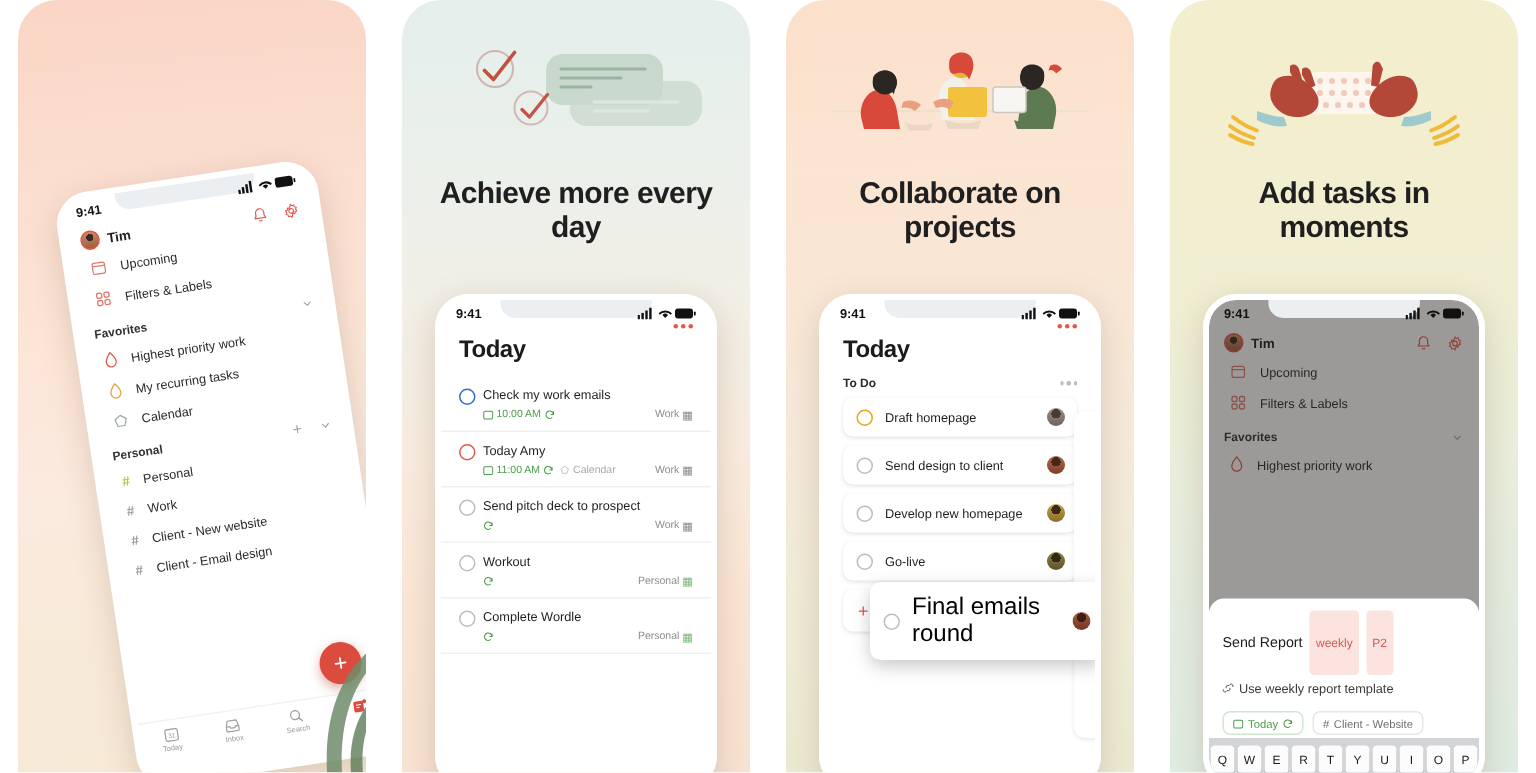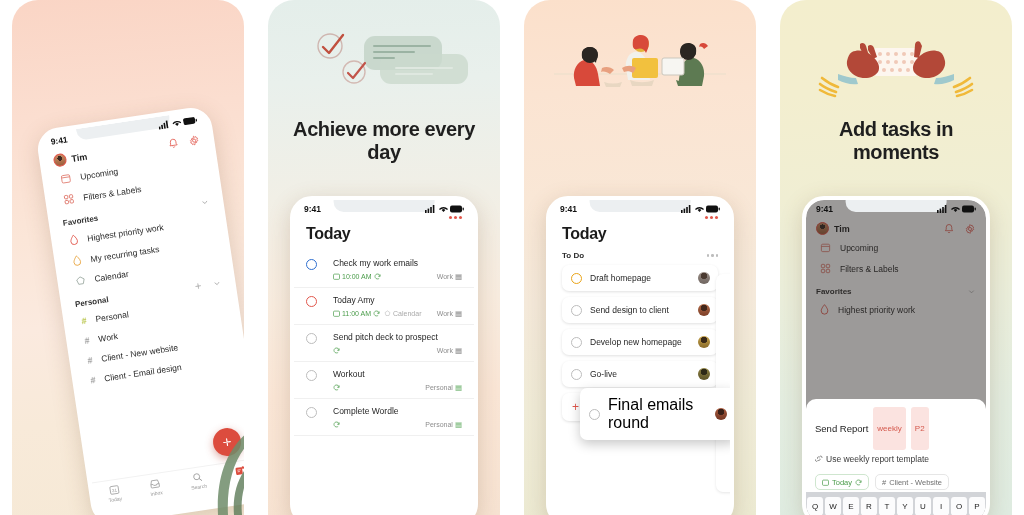--- a/index.html
+++ b/index.html
@@ -93,21 +93,21 @@
   .sb-acts { margin-left:auto; display:flex; gap:9px; }
   .sb-row { display:flex; align-items:center; gap:9px; padding: 5px 10px 5px 14px; }
   .sb-row .lbl { font-size:8.5px; color:#2a2a2a; }
   .sb-sect { font-size:8px; font-weight:bold; color:#333; padding: 8px 10px 3px 10px; display:flex; align-items:center; }
   .sb-sect .chev { margin-left:auto; }
   .sb-sect .plus { margin-left:auto; margin-right:10px; }
   .hash { font-size:9px; font-weight:bold; }
   .dots { display:flex; gap:2px; justify-content:flex-end; padding-right:12px; padding-top:16px; }
   .dots i { width:3px; height:3px; border-radius:50%; background:#e2574c; display:block; }
   .today-h { font-size:16px; font-weight:bold; color:#1b1b1b; padding: 6px 12px 8px 12px; letter-spacing:-0.3px; }
-  .task { display:flex; gap:16px; padding: 7px 12px 6px 12px; border-bottom:1px solid #f0f0f0; }
+  .task { display:flex; gap:5px; padding: 7px 12px 6px 12px; border-bottom:1px solid #f0f0f0; }
   .cb { width:11px; height:11px; border-radius:50%; border:1.6px solid #bdbdbd; flex:none; margin-top:1px; }
   .cb.blue { border-color:#2f6fd0; }
   .cb.red { border-color:#e2574c; }
   .cb.amber { border-color:#eaa417; }
   .t-body { flex:1; min-width:0; }
   .t-title { font-size:8.5px; color:#1f1f1f; line-height:1.3; }
   .t-meta { display:flex; align-items:center; gap:4px; margin-top:3px; }
   .t-date { font-size:7px; color:#4a9c4a; display:flex; align-items:center; gap:2px; }
   .t-cal { font-size:7px; color:#a9a9a9; display:flex; align-items:center; gap:2px; }
   .t-proj { margin-left:auto; font-size:7px; color:#8d8d8d; display:flex; align-items:center; gap:2px; }
@@ -515,20 +515,21 @@
         <g>
           <path d="M170 36c7 2 11 10 10 18l-2 10h-24l2-14c1-8 7-16 14-14z" fill="#5d7a52"></path>
           <circle cx="164" cy="30" r="8" fill="#2a2622"></circle>
           <path d="M172 26c-2-6-12-7-15-1-2 5 1 9 1 12 2-4 6-4 9-3 3 1 6 0 5-8z" fill="#2a2622"></path>
           <path d="M176 22c3-2 6-1 8 2l-4 3c-1-2-3-3-5-2z" fill="#d8493a"></path>
           <rect x="138" y="36" width="22" height="17" rx="2" fill="#f7f6f2" stroke="#cbc7bd" stroke-width="1"></rect>
           <path d="M152 58c8 3 16 3 24 0l-2 6h-20z" fill="#5d7a52"></path>
         </g>
       </svg>
 
+      <div class="headline">Collaborate on projects</div>
 
       <div class="phone phone3">
         <div class="screen">
           <div class="notch"></div>
           <div class="statusbar">
             <div class="st-time">9:41</div>
             <div class="st-icons">
               <svg width="11" height="8" viewBox="0 0 11 8">
                   <rect x="0" y="5" width="1.6" height="3" fill="#111"></rect>
                   <rect x="2.6" y="3.6" width="1.6" height="4.4" fill="#111"></rect>

